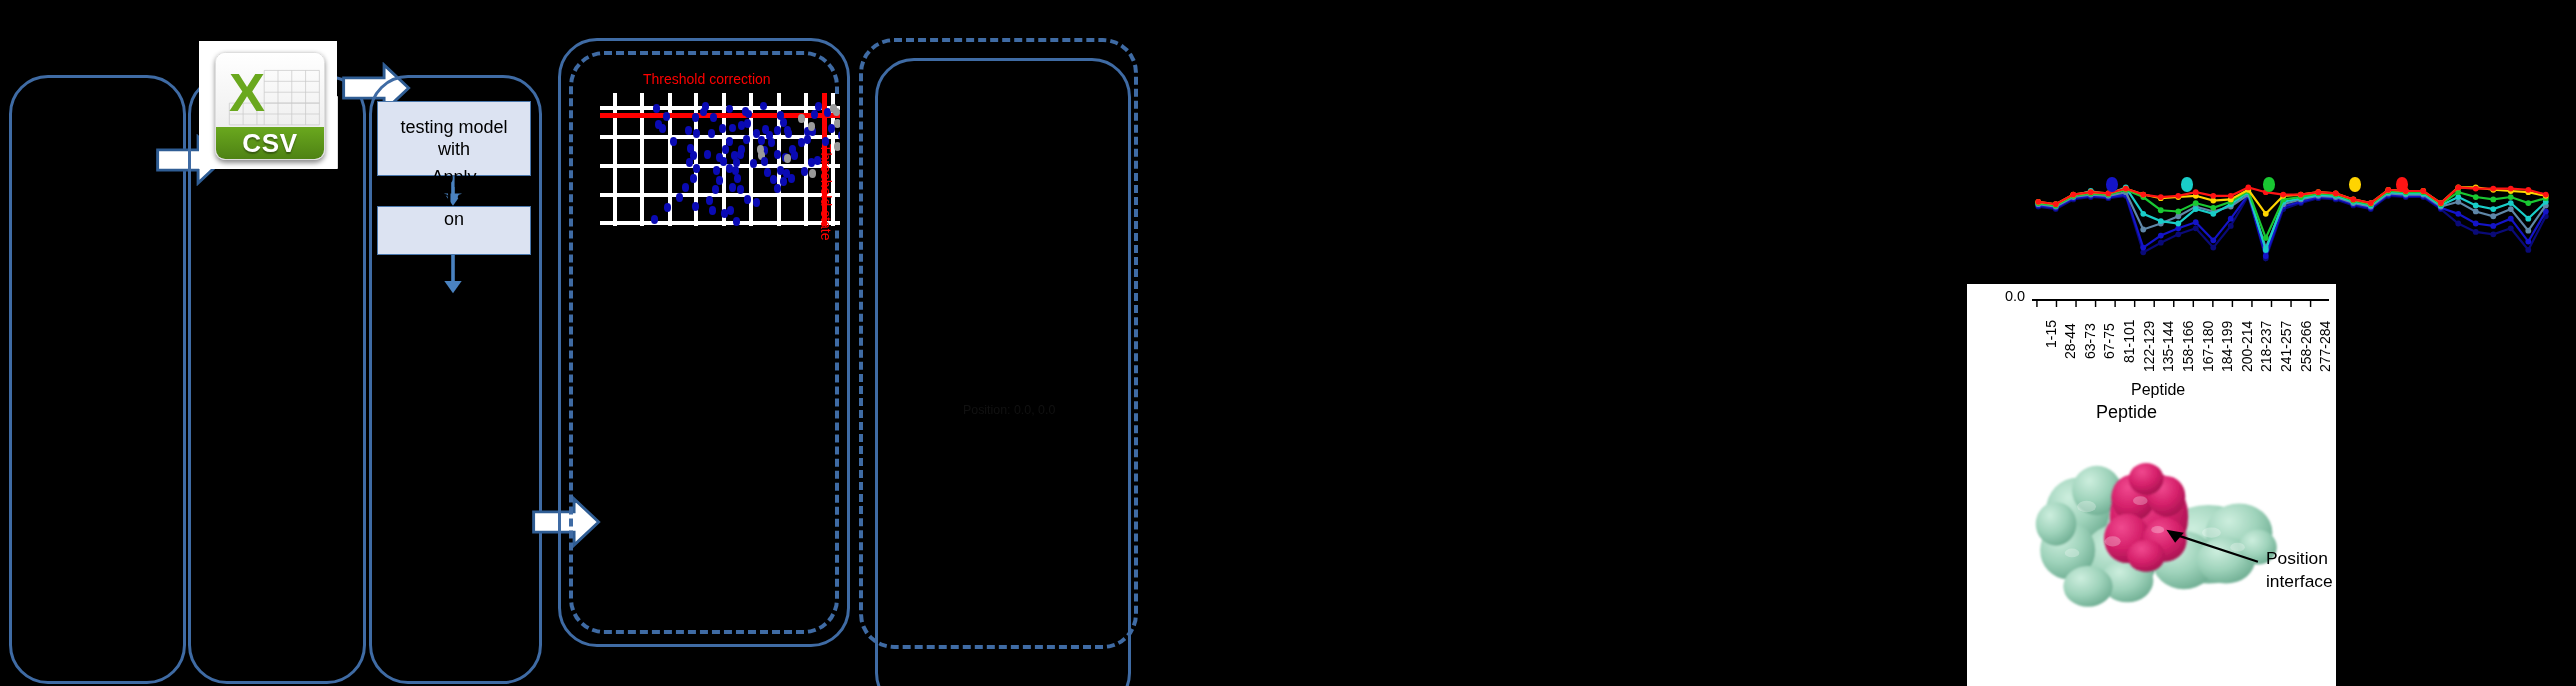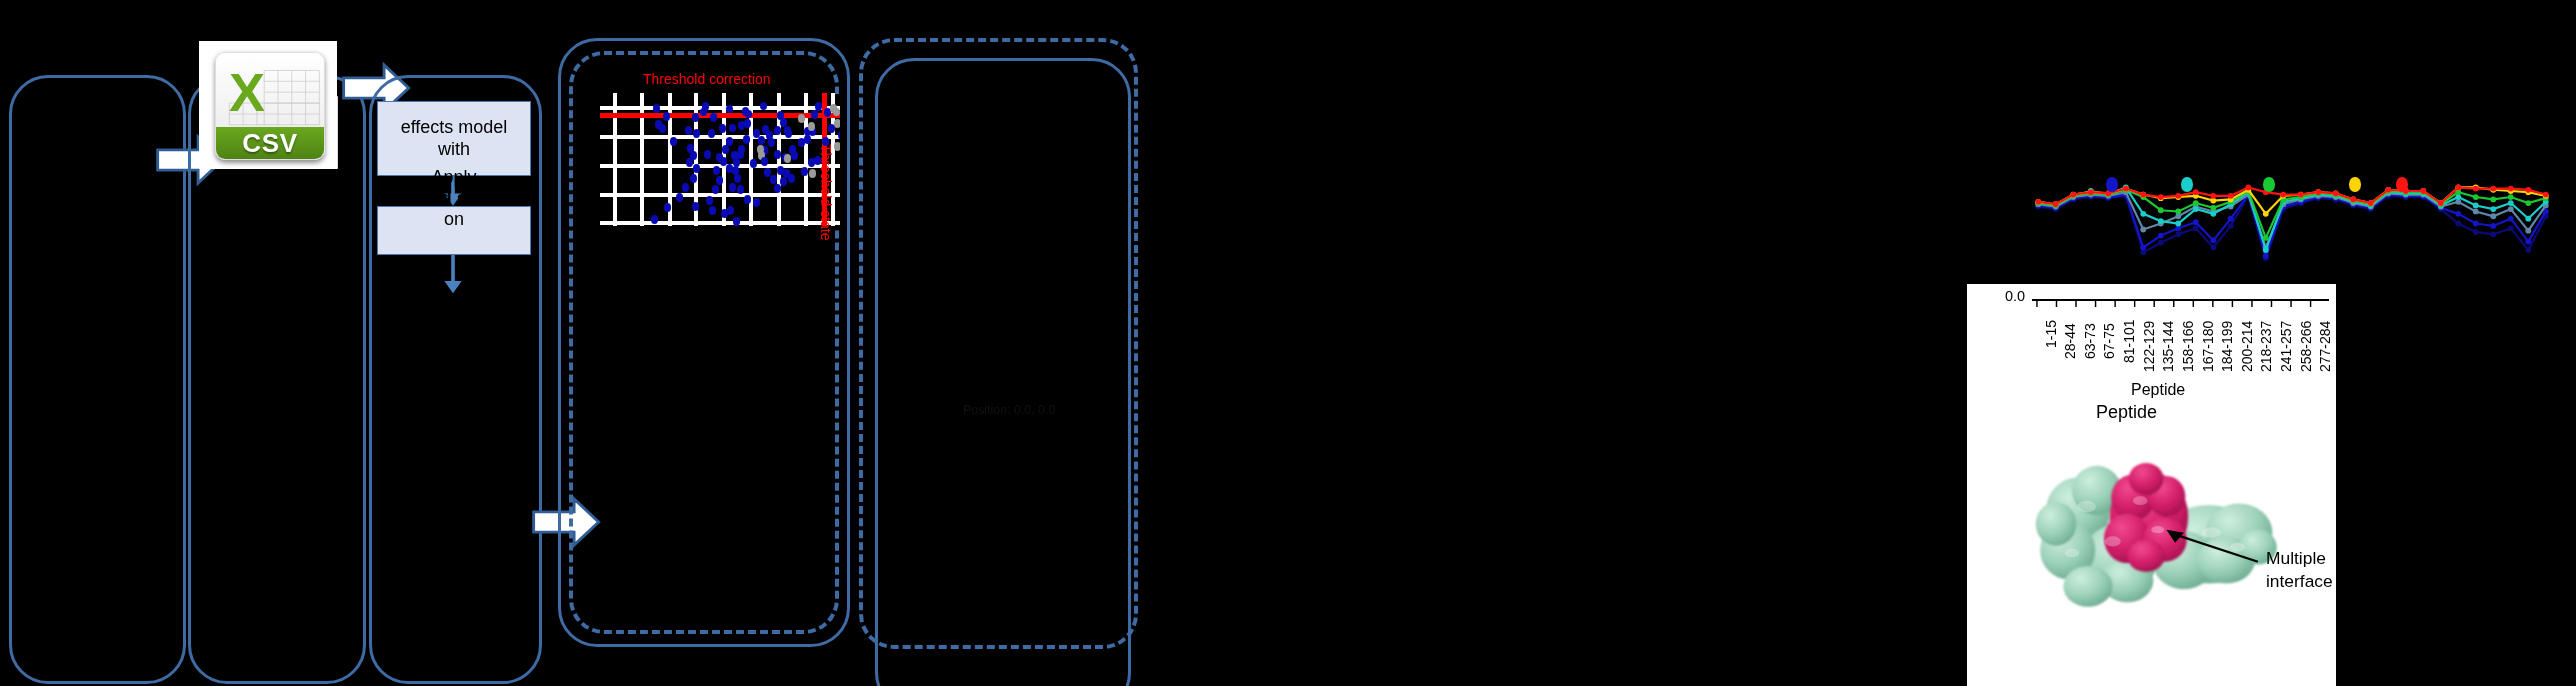--- a/index.html
+++ b/index.html
@@ -110,21 +110,21 @@
     <svg width="69" height="52" viewBox="0 0 95 72">
       <path d="M2 22 L58 22 L58 4 L92 36 L58 68 L58 50 L2 50 Z" fill="#ffffff" stroke="#2f5d94" stroke-width="4"></path>
     </svg>
   </div>
 
   <div class="panel" style="left:369px;top:75px;width:173px;height:609px;"></div>
 
   <div class="pbox" style="left:377px;top:101px;width:154px;height:75px;font-size:18px;">
     <span>
       <span>Fit a linear mixed-</span><br>
-      <span>effects model with</span><br>
+      <span>testing model with</span><br>
       <b>REML</b><span> estimates</span>
     </span>
   </div>
 
   <div class="vconn" style="left:440px;top:176px;width:26px;height:30.5px;">
     <svg width="26" height="30.5" viewBox="0 0 36 42">
       <path d="M18 0 V26" stroke="#4a82c0" stroke-width="5" fill="none"></path>
       <path d="M6 24 L30 24 L18 41 Z" fill="#4a82c0"></path>
     </svg>
   </div>
@@ -605,18 +605,18 @@
          <ellipse cx="276" cy="140" rx="13" ry="7"></ellipse>
          <ellipse cx="312" cy="160" rx="10" ry="6"></ellipse>
          <ellipse cx="178" cy="96" rx="10" ry="6"></ellipse>
          <ellipse cx="202" cy="136" rx="9" ry="5"></ellipse>
        </g>
 
        <path d="M340 180 L218 140" stroke="#000" stroke-width="3" fill="none"></path>
        <path d="M214 136 L238 140 L226 154 Z" fill="#000"></path>
      </svg>
 
-     <div class="fig-caption" style="left:299px;top:264px;font-size:17.4px;">Multiple</div>
+     <div class="fig-caption" style="left:299px;top:264px;font-size:17.4px;">Position</div>
      <div class="fig-caption" style="left:299px;top:287px;font-size:17.4px;">interface</div>
   </div>
 
 </div>
 
 
 </body></html>

